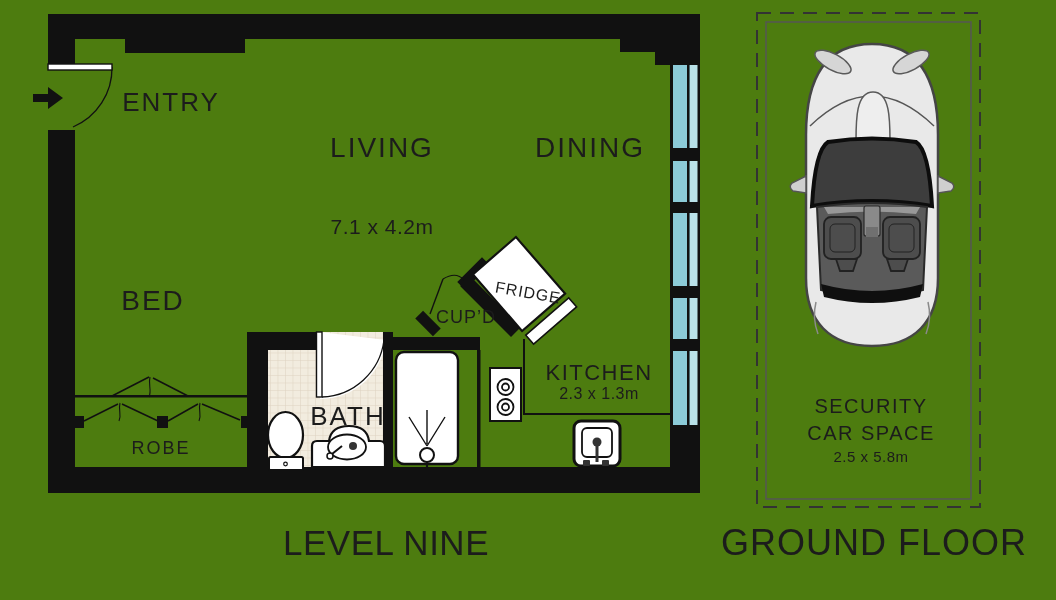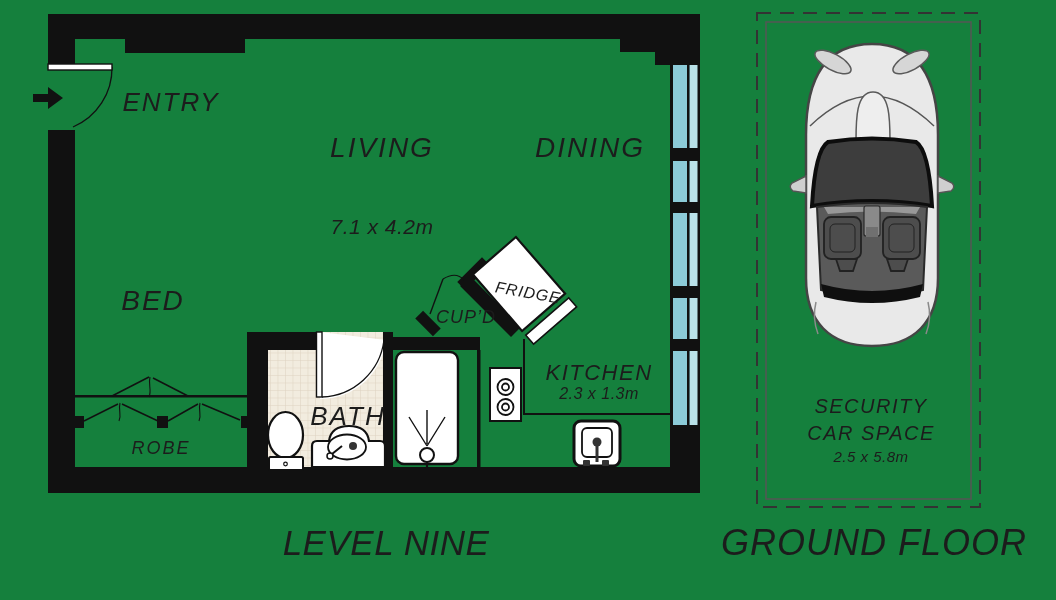--- a/index.html
+++ b/index.html
@@ -1,16 +1,16 @@
 <!DOCTYPE html>
 <html><head>
 <meta charset="utf-8">
 <style>
   html,body{margin:0;padding:0;background:#ffffff;}
-  .stage{position:relative;width:1056px;height:600px;background:#15803d;overflow:hidden;font-style:italic;}
+  .stage{position:relative;width:1056px;height:600px;background:#4d7c0f;overflow:hidden;}
   svg{display:block;}
   .lbl{font-family:"Liberation Sans","DejaVu Sans",sans-serif;fill:#1c1c1c;}
   .thin-line{stroke:#111;fill:none;}
 </style>
 </head>
 <body>
 
 <div class="stage">
 <svg width="1056" height="600" viewBox="0 0 1056 600">
 

